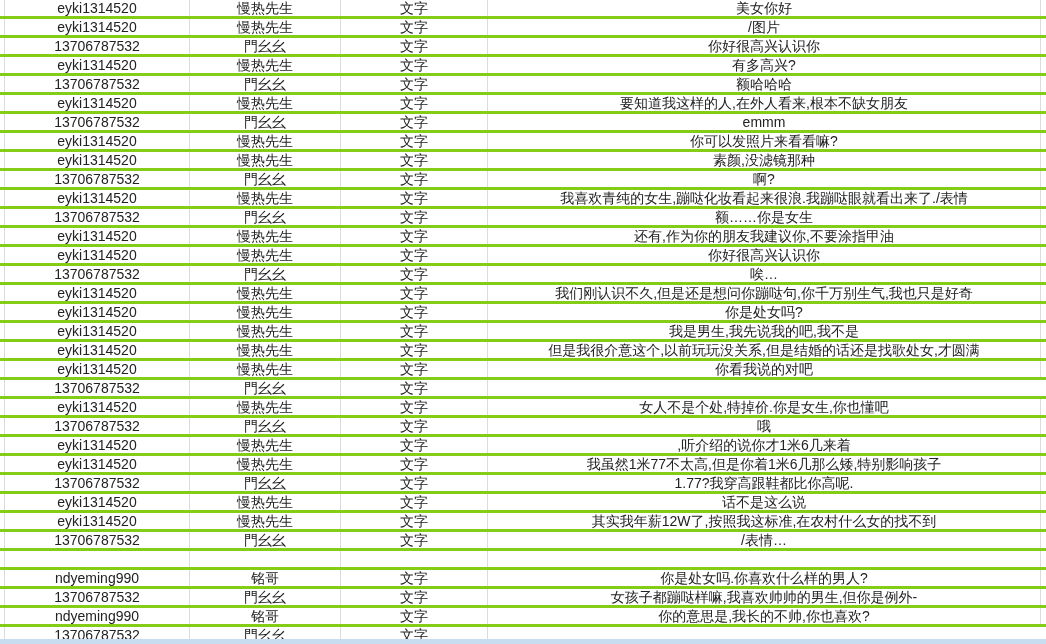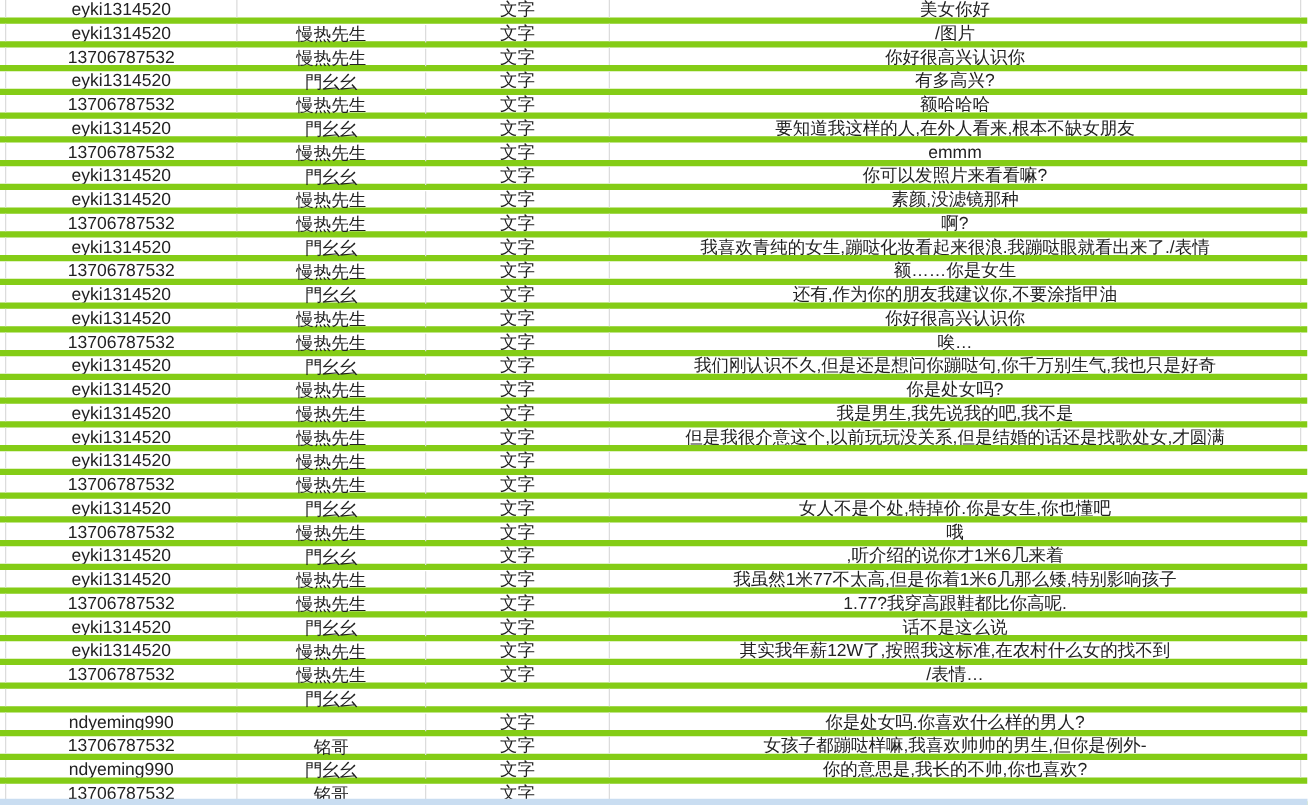--- a/index.html
+++ b/index.html
@@ -13,38 +13,38 @@
     position: absolute;
     left: 0; top: 0;
     width: 1046px; height: 644px;
     overflow: hidden;
     background: #ffffff;
   }
   .row {
     display: flex;
     width: 1046px;
     height: 19px;
-    border-bottom: 5px solid #84cc16;
+    border-bottom: 3px solid #84cc16;
     justify-content: center;
   }
   .cell {
     height: 100%;
     display: flex;
     align-items: center;
     justify-content: center;
     font-size: 14px;
     color: #222222;
     white-space: nowrap;
     overflow: hidden;
     border-right: 1px solid #dcdcdc;
     line-height: 19px;
   }
   .c-edge    { width: 5px;   border-right: 1px solid #dcdcdc; }
   .c-account { width: 185px; }
-  .c-nick    { width: 151px; margin-top: 20px; }
+  .c-nick    { width: 151px; }
   .c-type    { width: 147px; }
   .c-msg     { width: 553px; }
   .c-edge-r  { flex: 1; border-right: none; }
   .selection-strip {
     position: absolute;
     left: 0; bottom: 0;
     width: 1046px; height: 5px;
     background: #c9ddf1;
     z-index: 5;
   }
@@ -203,20 +203,21 @@
     <div class="cell c-nick">慢热先生</div>
     <div class="cell c-type">文字</div>
     <div class="cell c-msg">但是我很介意这个,以前玩玩没关系,但是结婚的话还是找歌处女,才圆满</div>
     <div class="cell c-edge-r"></div>
   </div>
     <div class="row">
     <div class="cell c-edge"></div>
     <div class="cell c-account">eyki1314520</div>
     <div class="cell c-nick">慢热先生</div>
     <div class="cell c-type">文字</div>
+    <div class="cell c-msg">你看我说的对吧</div>
     <div class="cell c-edge-r"></div>
   </div>
     <div class="row">
     <div class="cell c-edge"></div>
     <div class="cell c-account">13706787532</div>
     <div class="cell c-nick">門幺幺</div>
     <div class="cell c-type">文字</div>
     <div class="cell c-edge-r"></div>
   </div>
     <div class="row">

